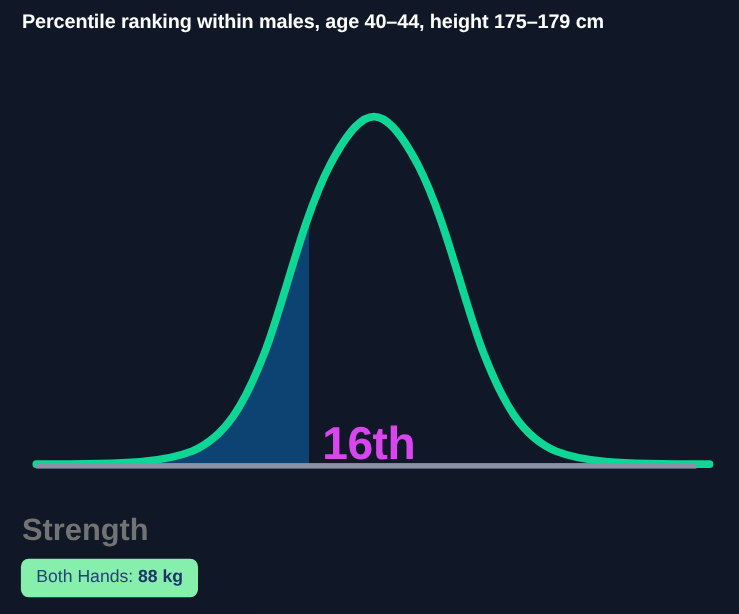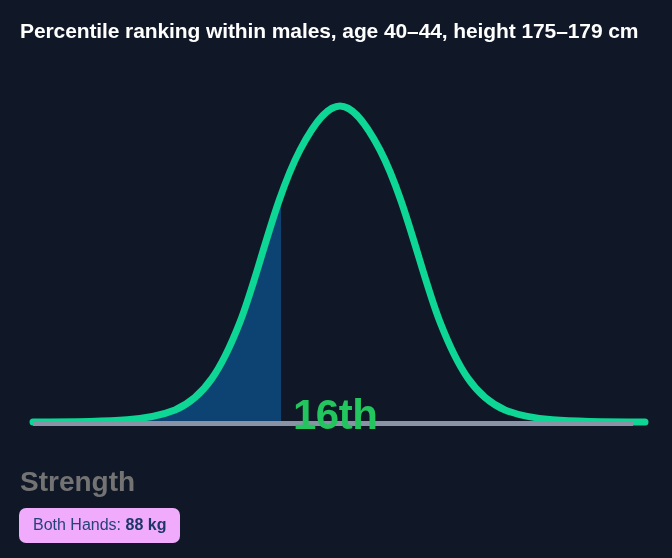--- a/index.html
+++ b/index.html
@@ -15,24 +15,24 @@
     position: relative;
   }
   .card {
     position: absolute;
     inset: 0;
     background: #101828;
   }
   .chart-title {
     position: absolute;
     left: 20px;
-    top: 16px;
+    top: 4px;
     width: 620px;
     color: #ffffff;
-    font-size: 21px;
+    font-size: 18px;
     font-weight: bold;
     line-height: 30px;
     letter-spacing: -0.1px;
   }
   .plot-area {
     position: absolute;
     left: 0;
     top: 100px;
     width: 672px;
     height: 340px;
@@ -40,46 +40,45 @@
   .plot-svg {
     position: absolute;
     left: 0;
     top: 0;
     display: block;
   }
   .percentile-label {
     position: absolute;
     left: 293px;
     top: 278px;
-    color: #22c55e;
+    color: #d946ef;
     font-size: 42px;
     font-weight: bold;
     letter-spacing: -0.5px;
     line-height: 50px;
-    margin-top: 12px;
   }
   .strength-heading {
     position: absolute;
     left: 20px;
     top: 469px;
     color: #737373;
     font-size: 28px;
     font-weight: bold;
     line-height: 26px;
   }
   .badge-row {
     position: absolute;
     left: 19px;
     top: 508px;
     display: flex;
     gap: 9px;
     align-items: flex-start;
   }
   .badge {
-    background: #f0abfc;
+    background: #86efac;
     color: #25427a;
     border-radius: 7px;
     padding: 8px 14px 9px 14px;
     font-size: 16px;
     line-height: 18px;
     white-space: nowrap;
   }
   .badge b {
     font-weight: bold;
     color: #1d3668;

